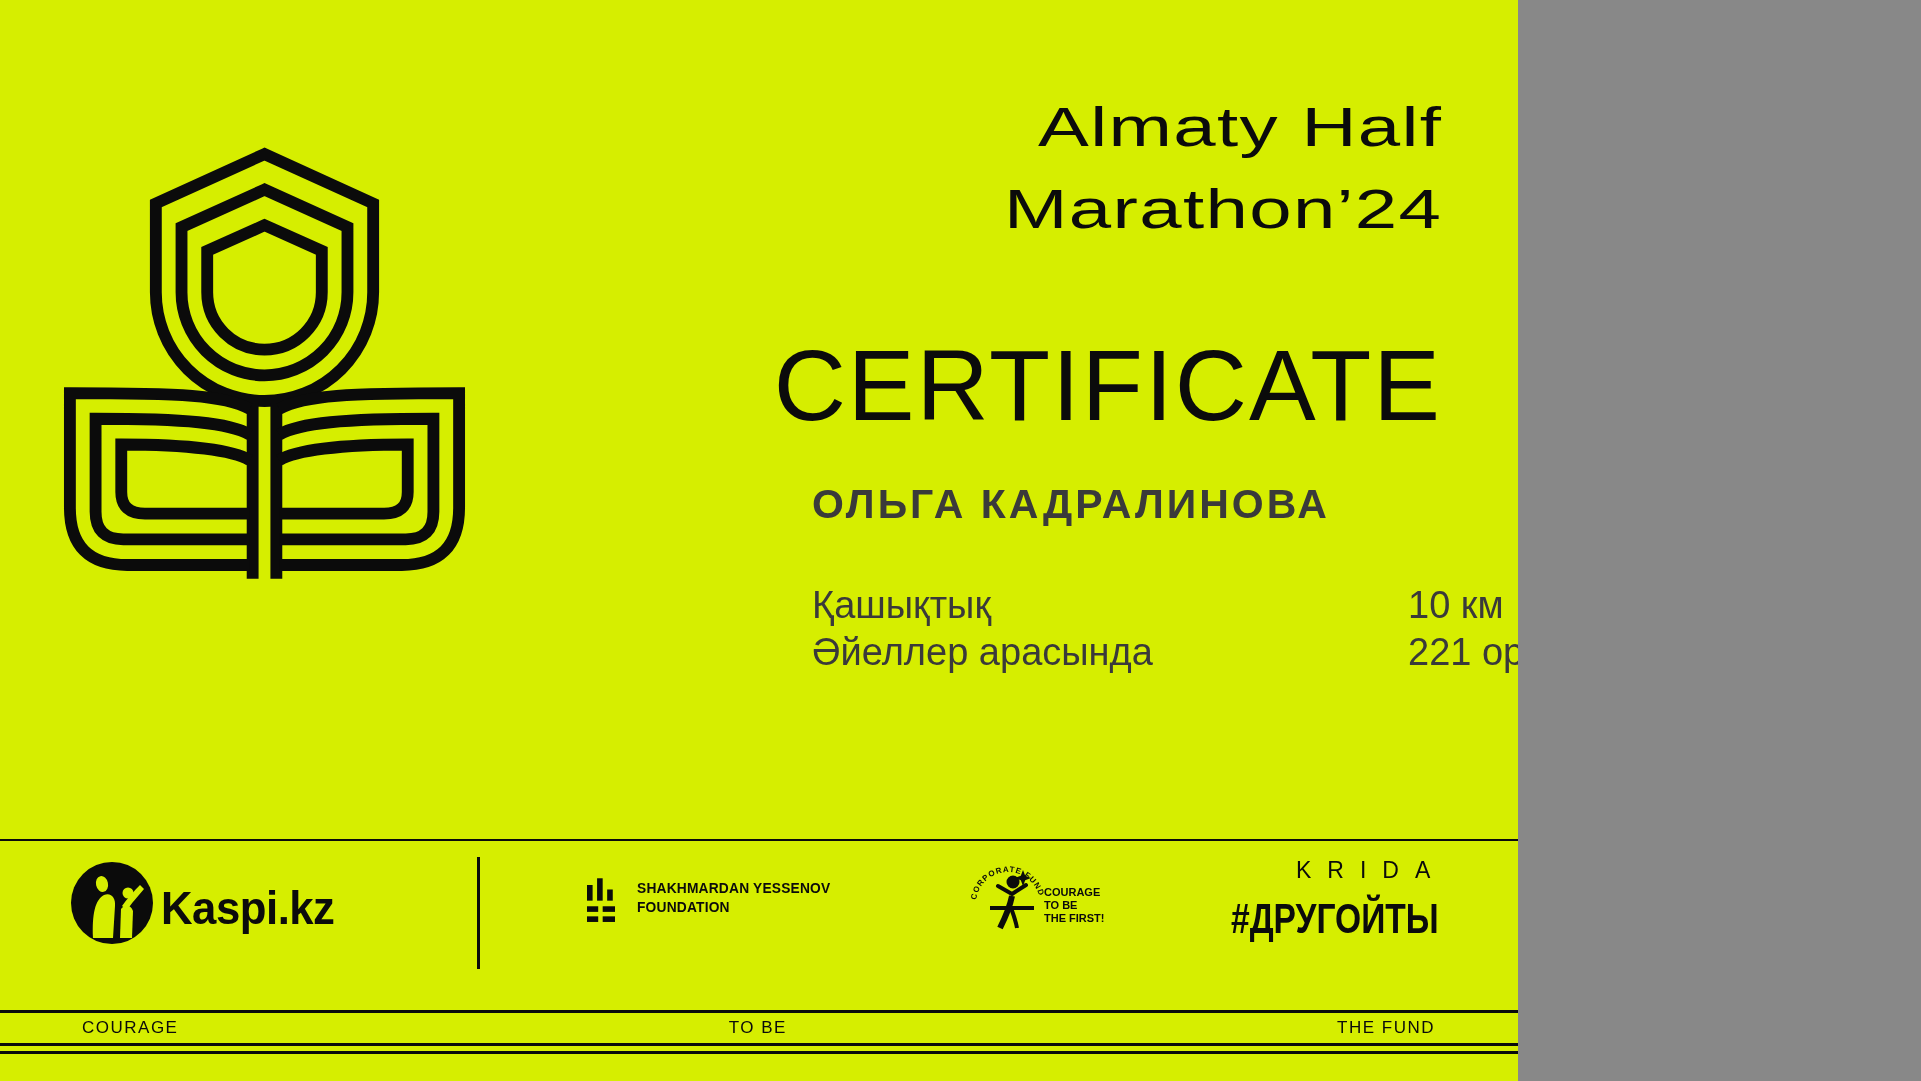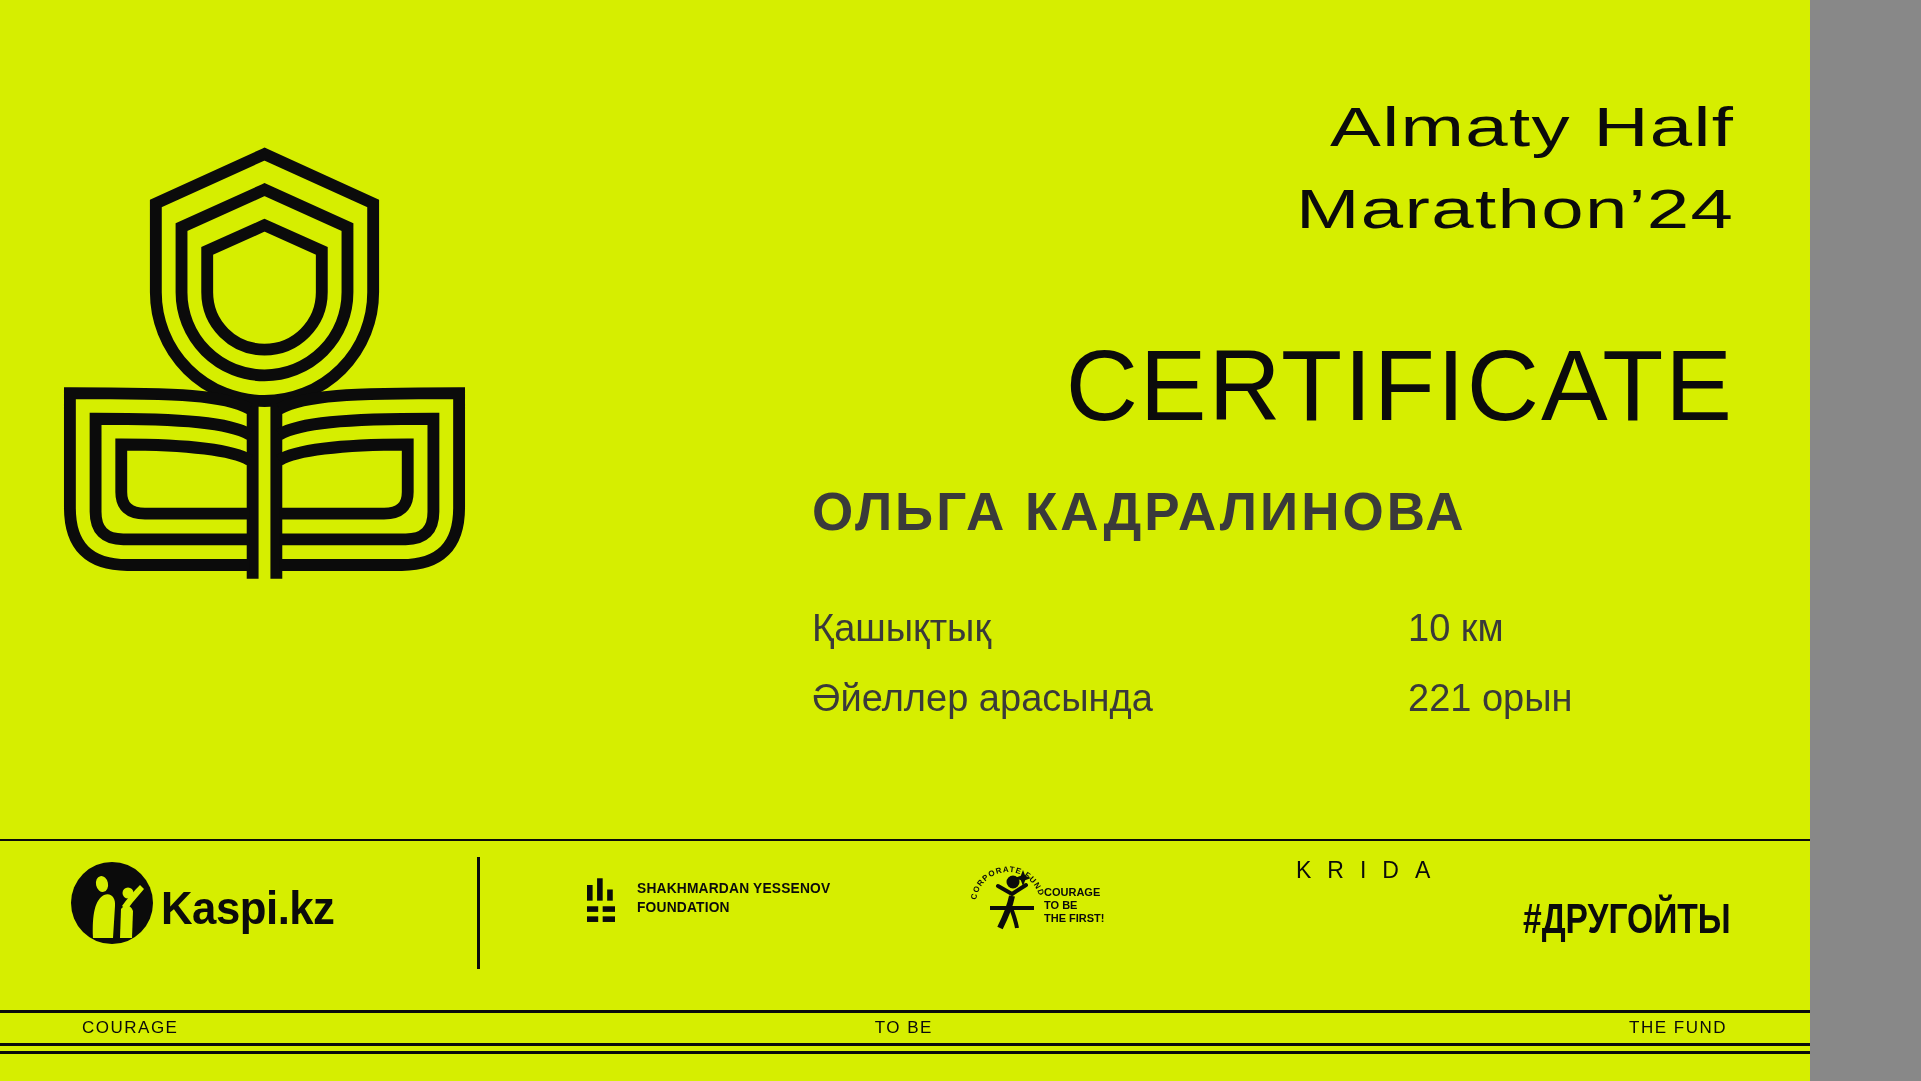--- a/index.html
+++ b/index.html
@@ -3,44 +3,44 @@
 <meta charset="utf-8">
 <style>
   :root{
     --bg:#D6EE00;
     --ink:#0B0B0B;
     --text-dark:#3A3A3A;
   }
   *{margin:0;padding:0;box-sizing:border-box;}
   body{background:#888;font-family:"Liberation Sans",sans-serif;}
   .canvas{
-    position:relative;width:1810px;height:1081px;overflow:hidden;
+    position:relative;width:1518px;height:1081px;overflow:hidden;
     background:var(--bg);color:var(--ink);
   }
   
   .tulip{position:absolute;left:62px;top:143px;width:405px;height:437px;}
   .tulip path{fill:none;stroke:var(--ink);stroke-width:12;stroke-linecap:butt;stroke-linejoin:miter;}
   
   .event-title{
     position:absolute;right:76px;top:86px;text-align:right;
     font-size:56px;font-weight:500;letter-spacing:1px;line-height:82px;
     transform:scaleX(1.36);transform-origin:right top;white-space:nowrap;color:var(--ink);
   }
   .certificate-heading{
     position:absolute;right:76px;top:330px;
     font-size:100px;font-weight:500;letter-spacing:2px;line-height:110px;
     white-space:nowrap;color:var(--ink);
   }
   
   .participant-name{
     position:absolute;left:812px;top:481px;
-    font-size:53px;font-weight:700;letter-spacing:3px;color:var(--text-dark);white-space:nowrap;
+    font-size:41px;font-weight:700;letter-spacing:3px;color:var(--text-dark);white-space:nowrap;
   }
   .results{position:absolute;left:812px;top:582px;width:660px;}
-  .result-row{position:relative;height:47px;font-size:38px;color:var(--text-dark);line-height:47px;white-space:nowrap;margin-top:23px;}
+  .result-row{position:relative;height:47px;font-size:38px;color:var(--text-dark);line-height:47px;white-space:nowrap;}
   .result-row .value{position:absolute;left:596px;top:0;}
   
   .rule{position:absolute;left:0;right:0;height:2.5px;background:var(--ink);}
   .rule-footer-top{top:839px;height:2px;}
   .rule-a{top:1010px;}
   .rule-b{top:1043px;}
   .rule-c{top:1051px;}
   .kaspi{position:absolute;left:71px;top:862px;width:82px;height:82px;}
   .kaspi-label{
     position:absolute;left:161px;top:881px;font-size:46px;font-weight:700;letter-spacing:-0.5px;

